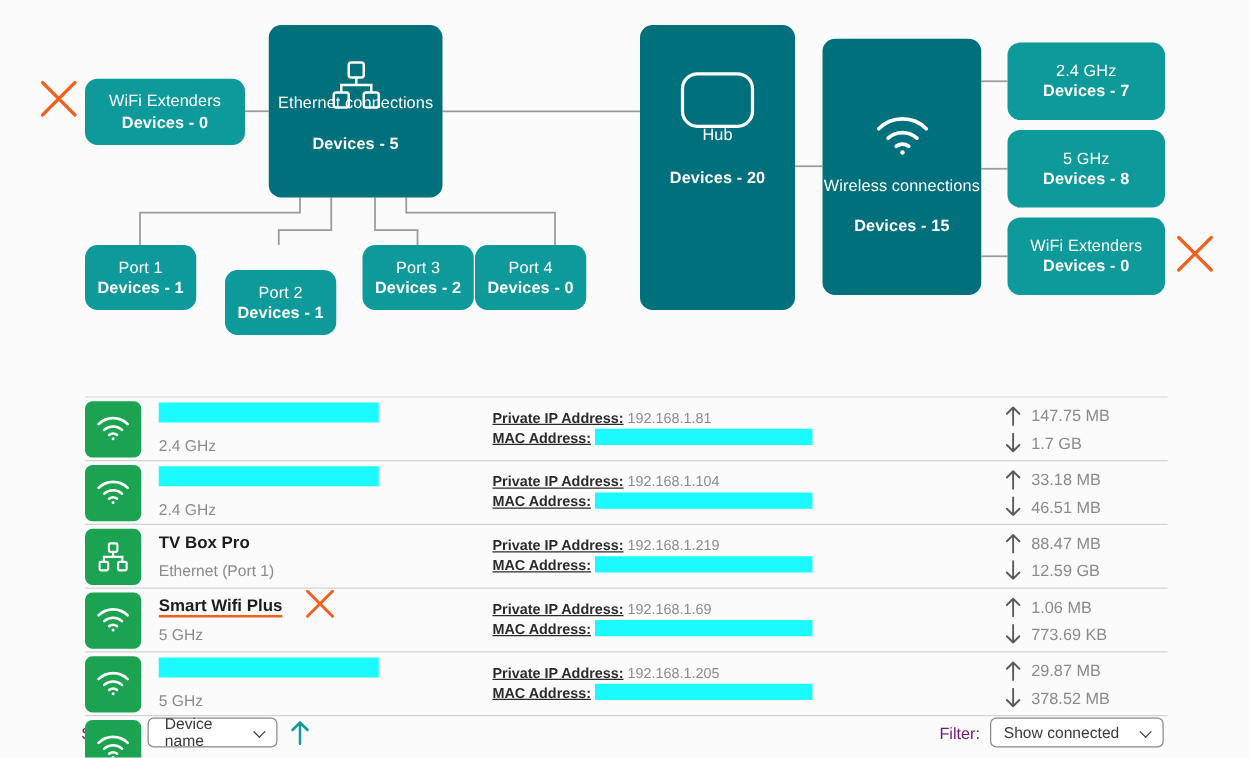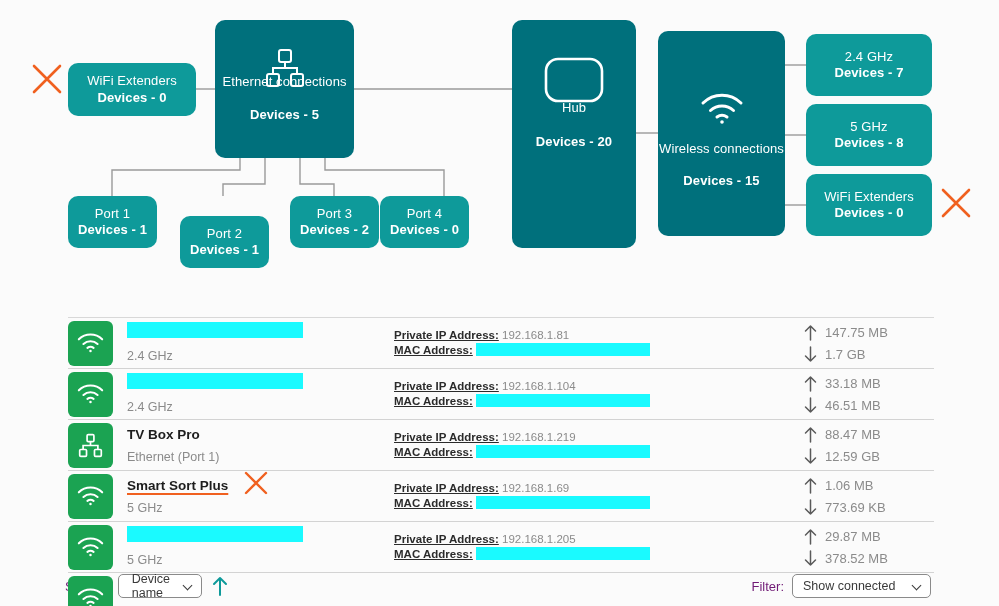--- a/index.html
+++ b/index.html
@@ -83,21 +83,21 @@
   .select-box {
     display:inline-flex; align-items:center; justify-content:space-between;
     border:1px solid #8a8a8a; border-radius:5px;
     background:#ffffff;
     height:24px; padding:0 8px 0 10px;
     font-size:12.5px; color:#3a3a3a;
     cursor:pointer; gap:8px;
   }
   #sort-group { position:absolute; left:65px; top:290px; display:flex; align-items:center; gap:8px; }
   #filter-group { position:absolute; right:68px; top:290px; display:flex; align-items:center; gap:8px; }
-  #sort-select { width:84px;padding-left:13px; }
+  #sort-select { width:104px;padding-left:13px; }
   #filter-select { width:139px; }
   .chev { display:inline-block; width:9px; height:9px; position:relative; flex:0 0 auto; }
   .chev::before {
     content:""; position:absolute; left:0; top:0px;
     width:6px; height:6px; border-right:1.6px solid #3a3a3a; border-bottom:1.6px solid #3a3a3a;
     transform:rotate(45deg);
   }
   #sort-dir-arrow { width:20px; height:22px; cursor:pointer; }
 
   
@@ -369,21 +369,21 @@
     <div class="divider"></div>
     <div class="row">
       <div class="tile green">
         <svg width="27" height="20" viewBox="0 0 44 32" fill="none" stroke="#ffffff" stroke-width="3.4" stroke-linecap="round">
           <path d="M3 10 A27 27 0 0 1 41 10"></path>
           <path d="M10.5 17.5 A17 17 0 0 1 33.5 17.5"></path>
           <path d="M17 24 A8.5 8.5 0 0 1 27 24"></path>
           <circle cx="22" cy="29" r="2" fill="#ffffff" stroke="none"></circle>
         </svg>
       </div>
-      <div class="r-name-col"><span class="r-name annot">Smart Sort Plus</span><svg style="position:absolute;left:116px;top:-6px;" width="26" height="26">
+      <div class="r-name-col"><span class="r-name annot">Smart Wifi Plus</span><svg style="position:absolute;left:116px;top:-6px;" width="26" height="26">
           <path d="M3 3 L23 23 M23 3 L3 23" stroke="#f0601f" stroke-width="2.4" stroke-linecap="round"></path>
         </svg><div class="r-sub">5 GHz</div></div>
       <div class="r-mid">
         <div class="r-kv"><span class="k">Private IP Address:</span> <span class="v">192.168.1.69</span></div>
         <div class="r-kv"><span class="k">MAC Address:</span><span class="mac-redacted"></span></div>
       </div>
       <div class="r-usage">
         <div class="usage-line">
           <svg width="13" height="17" viewBox="0 0 13 17">
             <path d="M6.5 16 L6.5 2 M1.5 7 L6.5 2 L11.5 7" stroke="#5a5a5a" stroke-width="1.5" fill="none" stroke-linecap="round" stroke-linejoin="round"></path>

